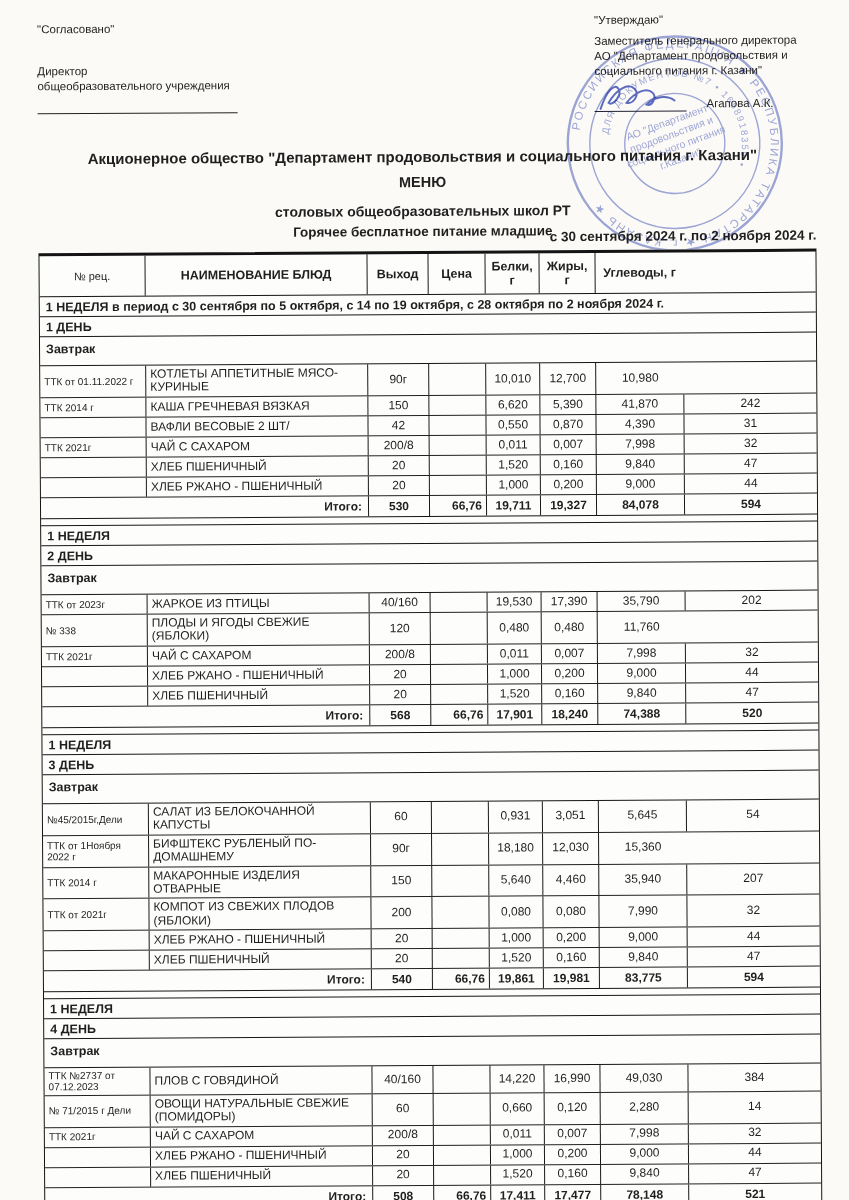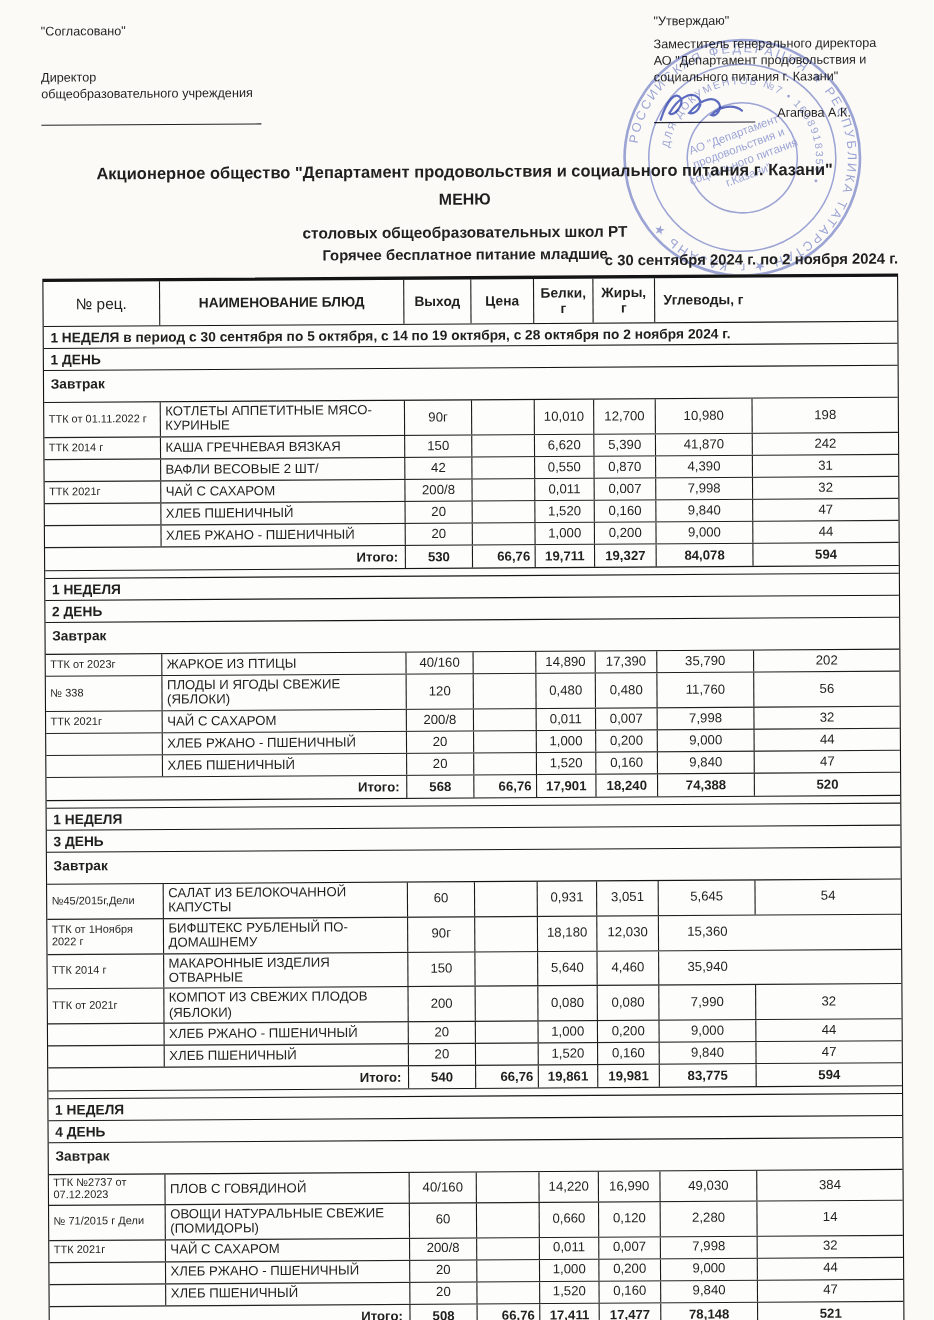--- a/index.html
+++ b/index.html
@@ -44,21 +44,21 @@
     border:1.8px solid #141414;border-top-width:3px;
     background:#fdfdfc;
     box-sizing:border-box;
     font-size:12px;
   }
   .rgrid{display:grid;grid-template-columns:106px 222px 61px 57px 54px 56px 88px auto;align-items:stretch;}
   .cell{border-right:1.2px solid #1a1a1a;padding:2px 4px;display:flex;align-items:center;box-sizing:border-box;}
   .cell:last-child{border-right:none;}
   .thead{border-bottom:1.7px solid #141414;font-weight:700;font-size:12.5px;}
   .thead .cell{justify-content:center;text-align:center;white-space:pre-line;line-height:1.15;min-height:40px;}
-  .thead .cell.c-ref{font-weight:400;font-size:14px;}
+  .thead .cell.c-ref{font-weight:400;font-size:11px;}
   .band{font-weight:700;font-size:12.5px;padding:3px 6px 2px;border-bottom:1.5px solid #161616;}
   .band.meal{border-bottom:none;padding-top:5px;padding-bottom:4px;}
   .gap{height:5px;}
   .rows{border-top:1.5px solid #161616;}
   .r{border-bottom:1.1px solid #222;min-height:19px;}
   .r .cell{line-height:1.12;}
   .c-ref{font-size:10px;align-items:center;}
   .c-name{text-transform:uppercase;}
   .c-num,.c-out,.c-kcal{justify-content:center;text-align:center;}
   .c-price{justify-content:flex-end;text-align:center;}
@@ -146,21 +146,20 @@
         <div class="gap"></div>
         <div class="rows">
           <div class="rgrid r">
             <div class="cell c-ref">ТТК от 01.11.2022 г</div>
             <div class="cell c-name">КОТЛЕТЫ АППЕТИТНЫЕ МЯСО-КУРИНЫЕ</div>
             <div class="cell c-out">90г</div>
             <div class="cell c-price"></div>
             <div class="cell c-num">10,010</div>
             <div class="cell c-num">12,700</div>
             <div class="cell c-num">10,980</div>
-            <div class="cell c-kcal">198</div>
           </div>
           <div class="rgrid r">
             <div class="cell c-ref">ТТК 2014 г</div>
             <div class="cell c-name">КАША ГРЕЧНЕВАЯ ВЯЗКАЯ</div>
             <div class="cell c-out">150</div>
             <div class="cell c-price"></div>
             <div class="cell c-num">6,620</div>
             <div class="cell c-num">5,390</div>
             <div class="cell c-num">41,870</div>
             <div class="cell c-kcal">242</div>
@@ -219,34 +218,33 @@
         <div class="band">1 НЕДЕЛЯ</div>
         <div class="band">2 ДЕНЬ</div>
         <div class="band meal">Завтрак</div>
         <div class="gap"></div>
         <div class="rows">
           <div class="rgrid r">
             <div class="cell c-ref">ТТК от 2023г</div>
             <div class="cell c-name">ЖАРКОЕ ИЗ ПТИЦЫ</div>
             <div class="cell c-out">40/160</div>
             <div class="cell c-price"></div>
-            <div class="cell c-num">14,890</div>
+            <div class="cell c-num">19,530</div>
             <div class="cell c-num">17,390</div>
             <div class="cell c-num">35,790</div>
             <div class="cell c-kcal">202</div>
           </div>
           <div class="rgrid r">
             <div class="cell c-ref">№ 338</div>
             <div class="cell c-name">ПЛОДЫ И ЯГОДЫ СВЕЖИЕ (ЯБЛОКИ)</div>
             <div class="cell c-out">120</div>
             <div class="cell c-price"></div>
             <div class="cell c-num">0,480</div>
             <div class="cell c-num">0,480</div>
             <div class="cell c-num">11,760</div>
-            <div class="cell c-kcal">56</div>
           </div>
           <div class="rgrid r">
             <div class="cell c-ref">ТТК 2021г</div>
             <div class="cell c-name">ЧАЙ С САХАРОМ</div>
             <div class="cell c-out">200/8</div>
             <div class="cell c-price"></div>
             <div class="cell c-num">0,011</div>
             <div class="cell c-num">0,007</div>
             <div class="cell c-num">7,998</div>
             <div class="cell c-kcal">32</div>
@@ -307,20 +305,21 @@
             <div class="cell c-num">15,360</div>
           </div>
           <div class="rgrid r">
             <div class="cell c-ref">ТТК 2014 г</div>
             <div class="cell c-name">МАКАРОННЫЕ ИЗДЕЛИЯ ОТВАРНЫЕ</div>
             <div class="cell c-out">150</div>
             <div class="cell c-price"></div>
             <div class="cell c-num">5,640</div>
             <div class="cell c-num">4,460</div>
             <div class="cell c-num">35,940</div>
+            <div class="cell c-kcal">207</div>
           </div>
           <div class="rgrid r">
             <div class="cell c-ref">ТТК от 2021г</div>
             <div class="cell c-name">КОМПОТ ИЗ СВЕЖИХ ПЛОДОВ (ЯБЛОКИ)</div>
             <div class="cell c-out">200</div>
             <div class="cell c-price"></div>
             <div class="cell c-num">0,080</div>
             <div class="cell c-num">0,080</div>
             <div class="cell c-num">7,990</div>
             <div class="cell c-kcal">32</div>

